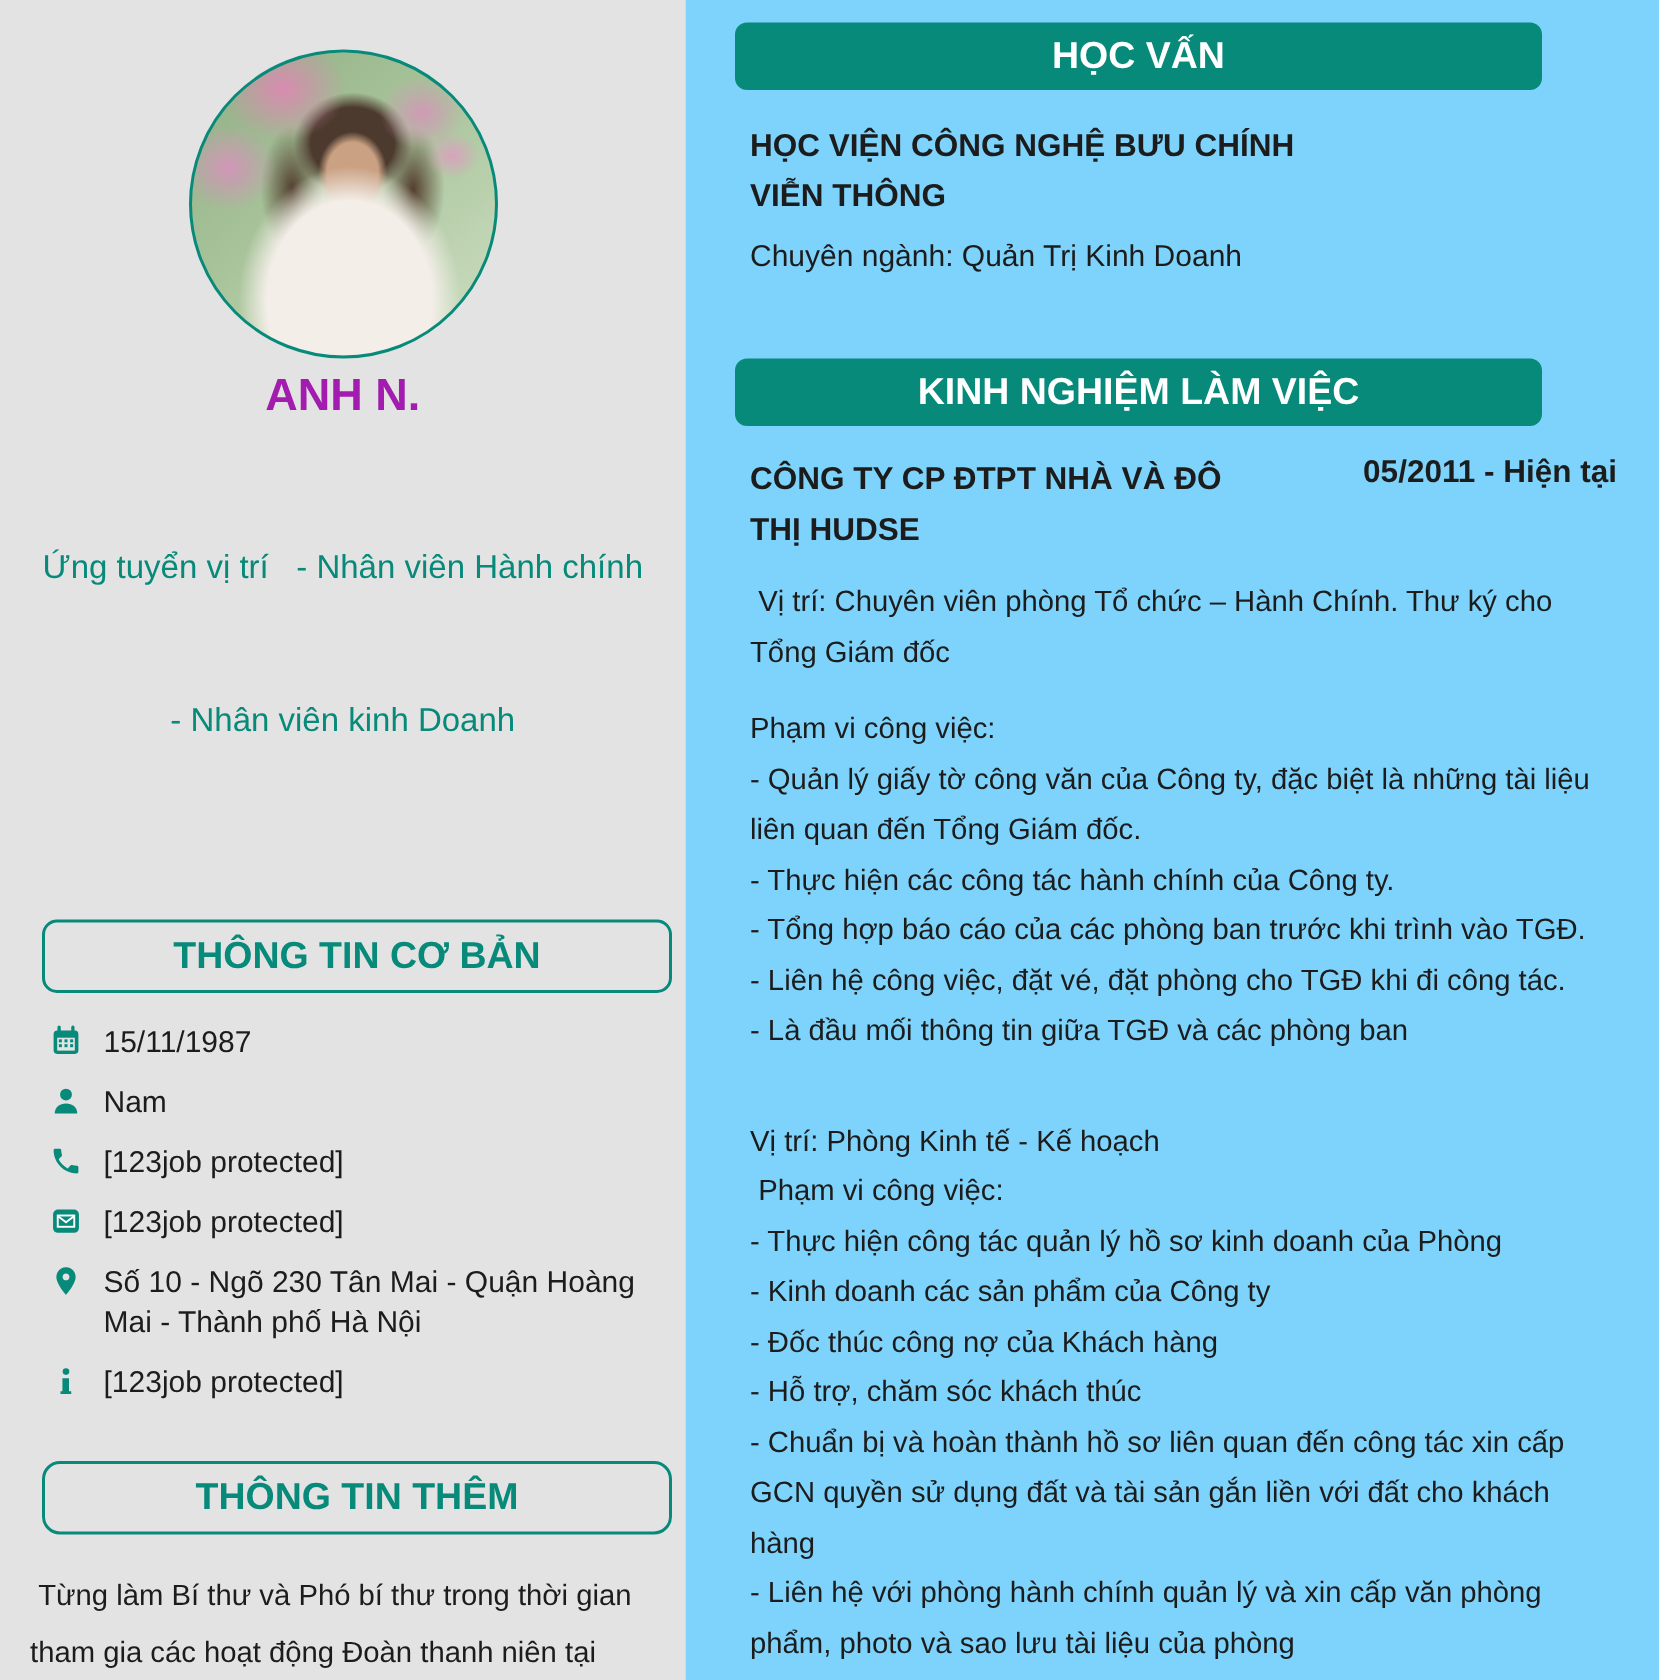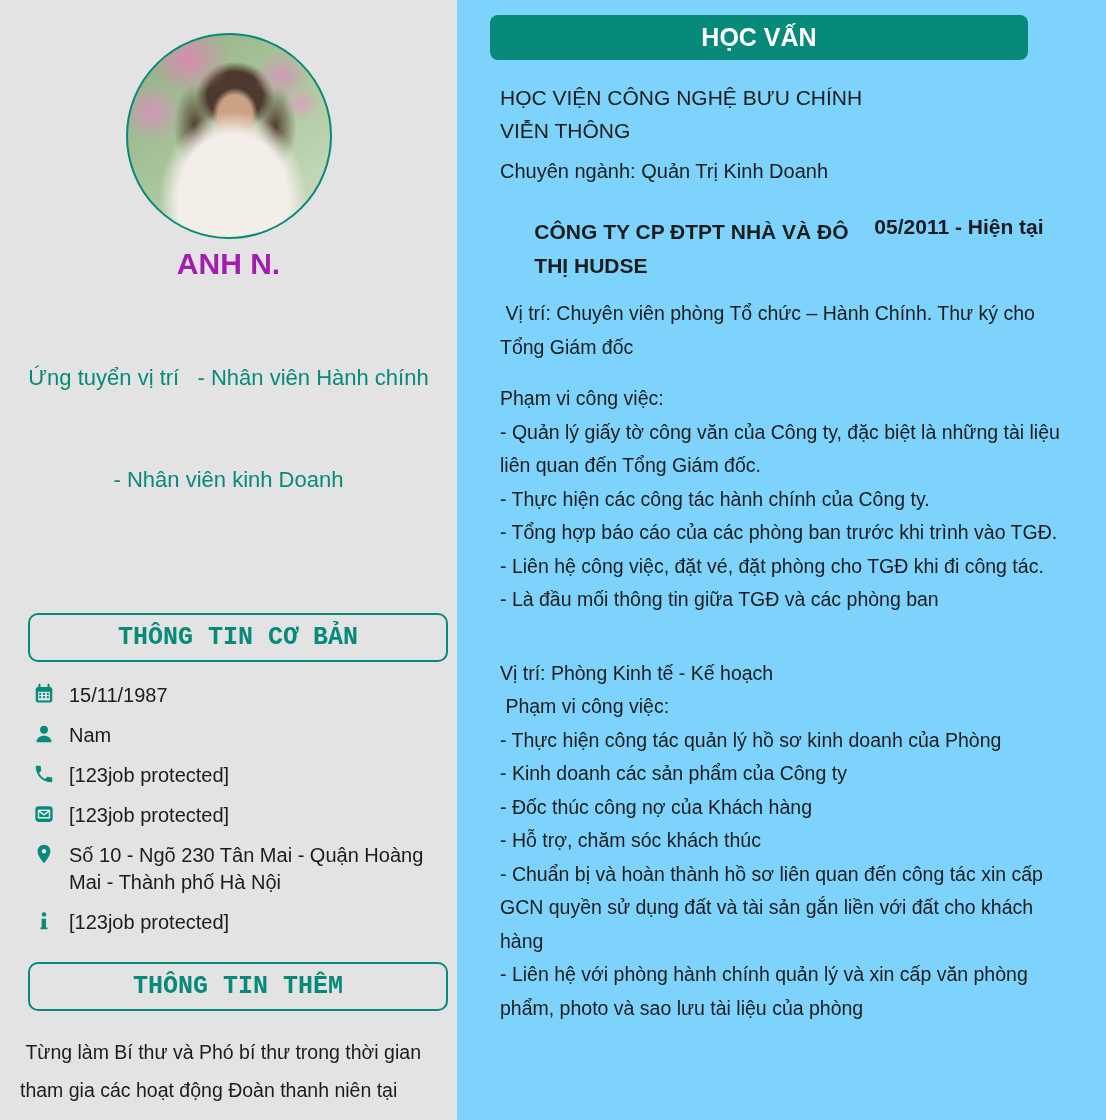--- a/index.html
+++ b/index.html
@@ -20,39 +20,39 @@
       radial-gradient(33px 40px at 53% 40%, #caa183 0%, #caa183 52%, rgba(202,161,131,0) 70%),
       radial-gradient(58px 50px at 53% 30%, #4d3a2e 0%, #4d3a2e 48%, rgba(77,58,46,0) 68%),
       radial-gradient(30px 60px at 33% 45%, #54402f 0%, rgba(84,64,47,0) 70%),
       radial-gradient(30px 60px at 73% 45%, #54402f 0%, rgba(84,64,47,0) 70%),
       linear-gradient(140deg, #8fae84 0%, #a9c49b 45%, #cfe0c4 100%);
   }
   .name { text-align:center; color:#a21caf; font-weight:bold; font-size:30px; margin-top:8px; }
   .applied { margin-top:12px; text-align:center; color:#078a7a; font-weight:normal;
              font-size:22px; line-height:34px; white-space:pre-wrap; }
   .side-box { margin:0 9px 0 28px; width:420px; border:2.5px solid #078a7a; border-radius:10px;
-              color:#078a7a; font-weight:bold; font-size:25px; text-align:center; padding:8px 0;font-family:Liberation Mono, monospace; }
+              color:#078a7a; font-weight:bold; font-size:25px; text-align:center; padding:8px 0; }
   .side-box.basic { margin-top:48px; }
-  .side-box.extra { margin-top:26px; }
+  .side-box.extra { margin-top:38px;border-radius:12px; }
   .info-list { margin:20px 9px 0 33px; }
   .info-row { display:flex; align-items:flex-start; margin-bottom:13px; }
   .info-row .ic { width:22px; height:24px; flex:0 0 22px; margin-right:14px; margin-top:1px; }
   .ic svg { width:22px; height:22px; display:block; }
   .info-text { font-size:20px; line-height:27px; max-width:388px; white-space:pre-wrap; }
   .para { margin:22px 16px 0 20px; font-size:19.5px; line-height:38px; white-space:pre-wrap; }
 
   
   .main { flex:1; background:#7dd3fc; padding:15px 28px 0 33px; overflow:hidden; }
   .hdr { width:538px; height:45px; line-height:45px; background:#078a7a; border-radius:8px;
          color:#ffffff; font-weight:bold; font-size:25px; text-align:center; }
   .hdr.exp { margin-top:56px; }
-  .edu-school { margin-top:21px; margin-left:10px; max-width:375px; font-weight:normal;
+  .edu-school { margin-top:21px; margin-left:10px; max-width:375px; font-weight:bold;
                 font-size:21px; line-height:33px; }
   .edu-major { margin-top:13px; margin-left:10px; font-size:20px; }
-  .company-row { margin-top:32px; margin-left:10px; display:flex; justify-content:center;
+  .company-row { margin-top:19px; margin-left:10px; display:flex; justify-content:space-between;
                  width:578px; }
   .company { max-width:340px; font-weight:bold; font-size:21px; line-height:34px; }
   .period { font-weight:bold; font-size:21px; white-space:nowrap; }
   .rt { margin-left:10px; max-width:585px; font-size:19.5px; line-height:33.5px; white-space:pre-wrap; }
   .role-pos { margin-top:14px; }
   .scope { margin-top:18px; }
   .role2 { margin-top:40px; }
 </style>
 </head>
 <body>
@@ -139,20 +139,21 @@
     <div class="side-box extra">THÔNG TIN THÊM</div>
     <div class="para"> Từng làm Bí thư và Phó bí thư trong thời gian tham gia các hoạt động Đoàn thanh niên tại Công ty CP ĐTPT Nhà và Đô thị HUDSE.</div>
 
   </aside>
 
   <main class="main">
     <div class="hdr">HỌC VẤN</div>
     <div class="edu-school">HỌC VIỆN CÔNG NGHỆ BƯU CHÍNH VIỄN THÔNG</div>
     <div class="edu-major">Chuyên ngành: Quản Trị Kinh Doanh</div>
 
+    <div class="hdr exp">KINH NGHIỆM LÀM VIỆC</div>
     <div class="company-row">
       <div class="company">CÔNG TY CP ĐTPT NHÀ VÀ ĐÔ THỊ HUDSE</div>
       <div class="period">05/2011 - Hiện tại</div>
     </div>
 
     <div class="rt role-pos"> Vị trí: Chuyên viên phòng Tổ chức – Hành Chính. Thư ký cho Tổng Giám đốc</div>
     <div class="rt scope">Phạm vi công việc:</div>
     <div class="rt">- Quản lý giấy tờ công văn của Công ty, đặc biệt là những tài liệu liên quan đến Tổng Giám đốc.</div>
     <div class="rt">- Thực hiện các công tác hành chính của Công ty.</div>
     <div class="rt">- Tổng hợp báo cáo của các phòng ban trước khi trình vào TGĐ.</div>

